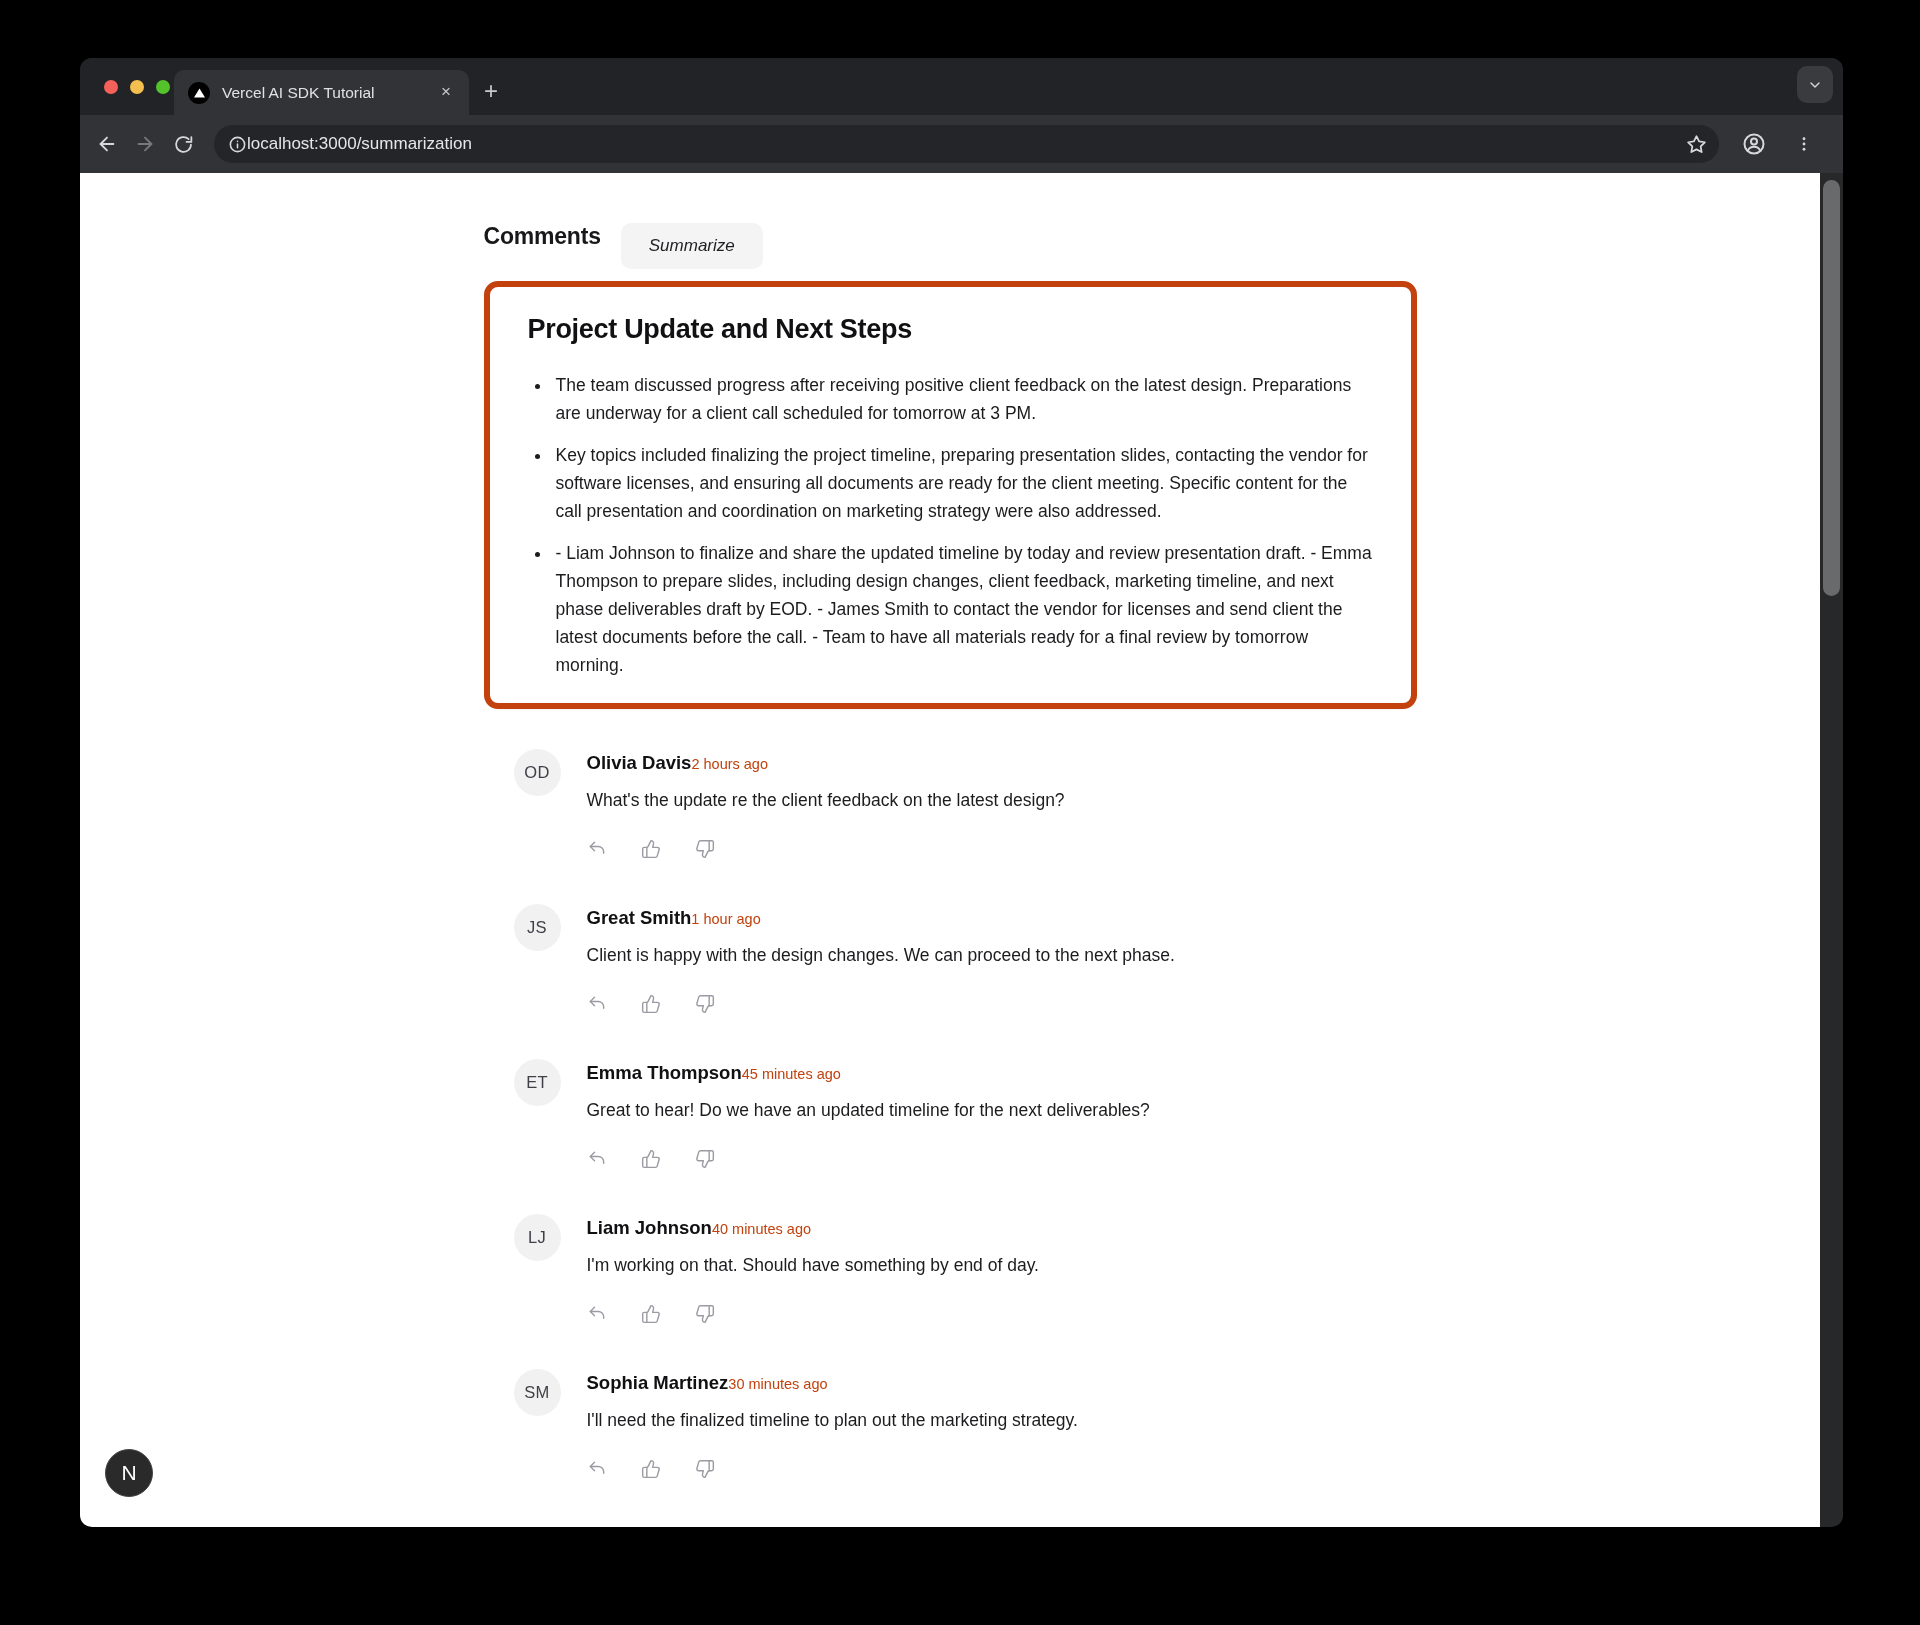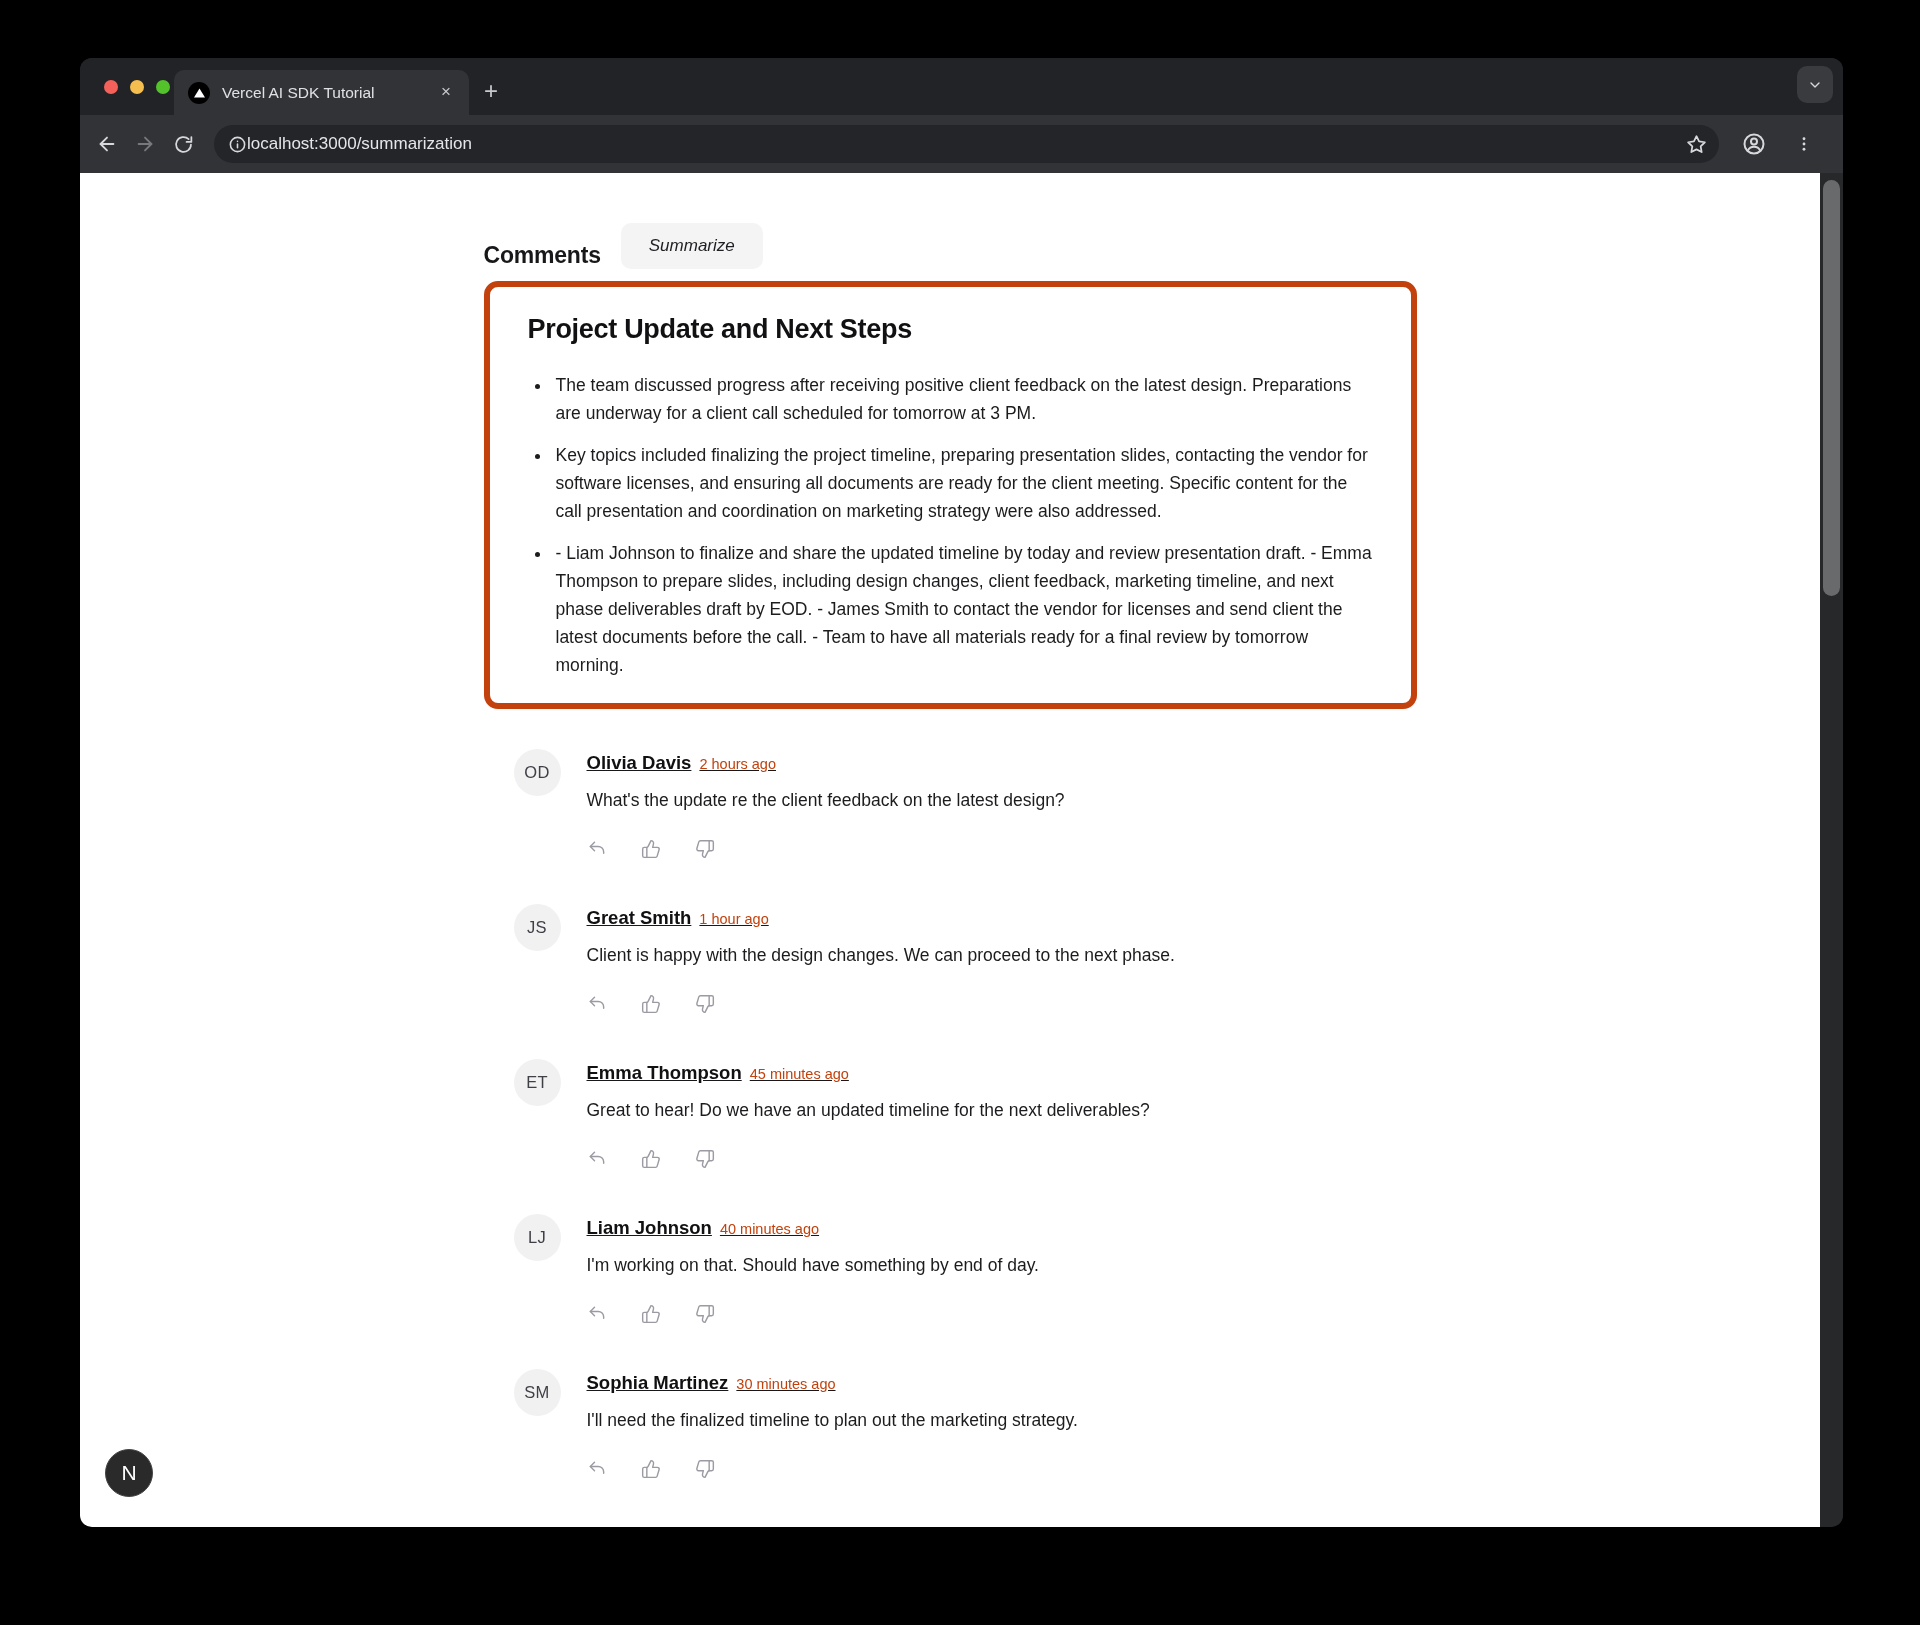--- a/index.html
+++ b/index.html
@@ -45,21 +45,21 @@
   .tb-right { display:flex; align-items:center; gap:16px; flex:0 0 auto; }
 
   
   .content-row { flex:1; display:flex; min-height:0; }
   .page { flex:1; background:#fff; position:relative; overflow:hidden; }
   .gutter { width:23px; background:#272829; position:relative; flex:0 0 auto; }
   .thumb { position:absolute; left:3px; top:7px; width:17px; height:416px; border-radius:9px; background:#696a6c; }
 
   
   .col { width:933px; margin:0 auto; padding-top:50px; color:#18181b; }
-  .head-row { display:flex; align-items:flex-end; gap:20px; height:46px; }
+  .head-row { display:flex; align-items:flex-start; gap:20px; height:46px; }
   h1.comments { font-size:23px; font-weight:700; letter-spacing:-.2px; }
   .summarize {
     height:46px; padding:0 28px; border:none; border-radius:10px; background:#f4f4f5;
     font-family:inherit; font-size:17px; font-weight:500; color:#1f1f23; cursor:pointer;font-style:italic;
   }
   .card {
     margin-top:12px; border:6px solid #c2410c; border-radius:14px; background:#fff;
     padding:27px 38px 24px 38px; box-shadow:0 1px 2px rgba(0,0,0,.04);
   }
   .card h2 { font-size:27px; font-weight:700; letter-spacing:-.3px; color:#111113; }
@@ -67,21 +67,21 @@
   .card li { font-size:17.5px; line-height:28px; color:#1c1c1f; margin-bottom:14px; padding-left:4px; }
   .card li:last-child { margin-bottom:0; }
 
   .comments-list { margin-top:40px; padding-left:30px; }
   .comment { display:flex; gap:26px; margin-bottom:40px; align-items:flex-start; }
   .avatar {
     width:47px; height:47px; border-radius:50%; background:#f1f1f2; color:#3f3f46;
     display:flex; align-items:center; justify-content:center; font-size:16.5px; letter-spacing:.3px; flex:0 0 auto;
   }
   .c-body { padding-top:3px; }
-  .c-head { display:flex; align-items:baseline; gap:8px;text-decoration:underline; }
+  .c-head { display:flex; align-items:baseline; gap:0; }
   .c-name { font-size:18.5px; font-weight:700; color:#111113; }
   .c-time { font-size:14.5px; color:#c2410c; }
   .c-text { margin-top:14px; font-size:17.5px; color:#1c1c1f; line-height:24px; }
   .c-actions { margin-top:22px; display:flex; gap:24px; margin-left:-5px; }
   .act-btn { width:30px; height:30px; border:none; background:transparent; display:flex; align-items:center; justify-content:center; cursor:pointer; padding:0; }
   .act-icon { stroke:#9b9ba3; fill:none; stroke-width:1.7; stroke-linecap:round; stroke-linejoin:round; }
 
   .dev-badge {
     position:absolute; left:25px; bottom:30px; width:48px; height:48px; border-radius:50%;
     background:#2a2a2a; border:1px solid #454545; color:#fff; font-size:21px;

